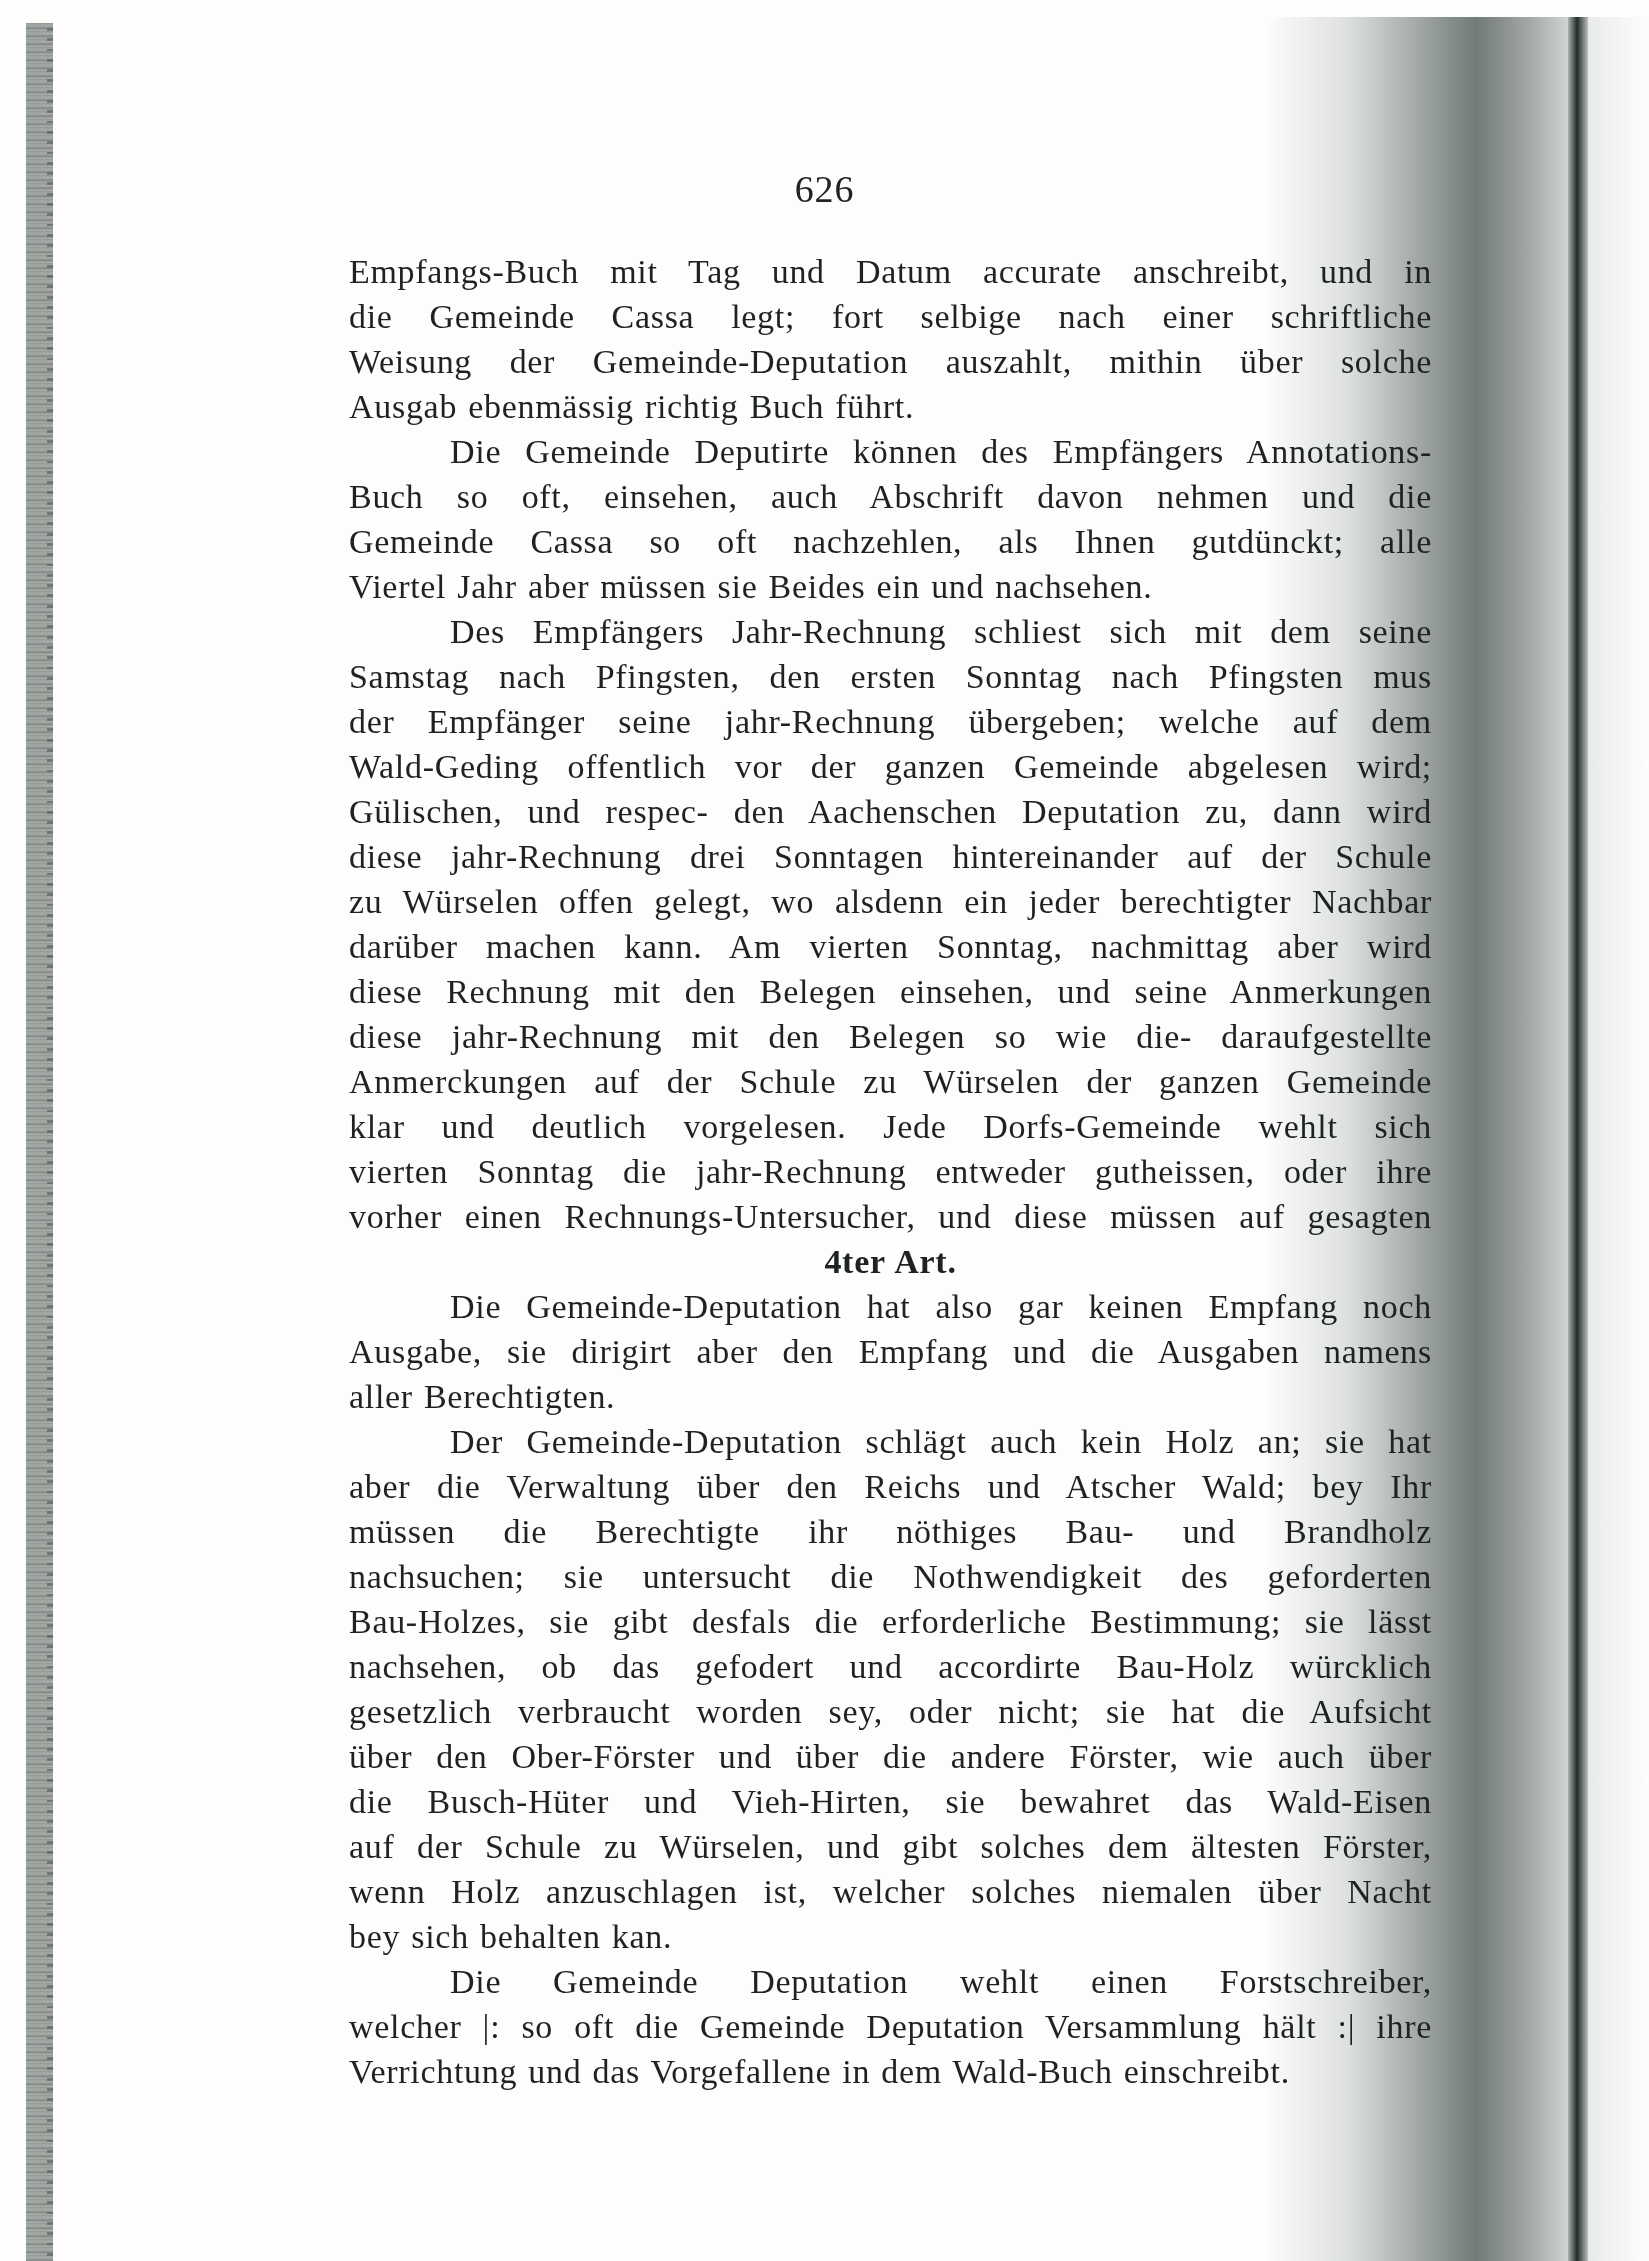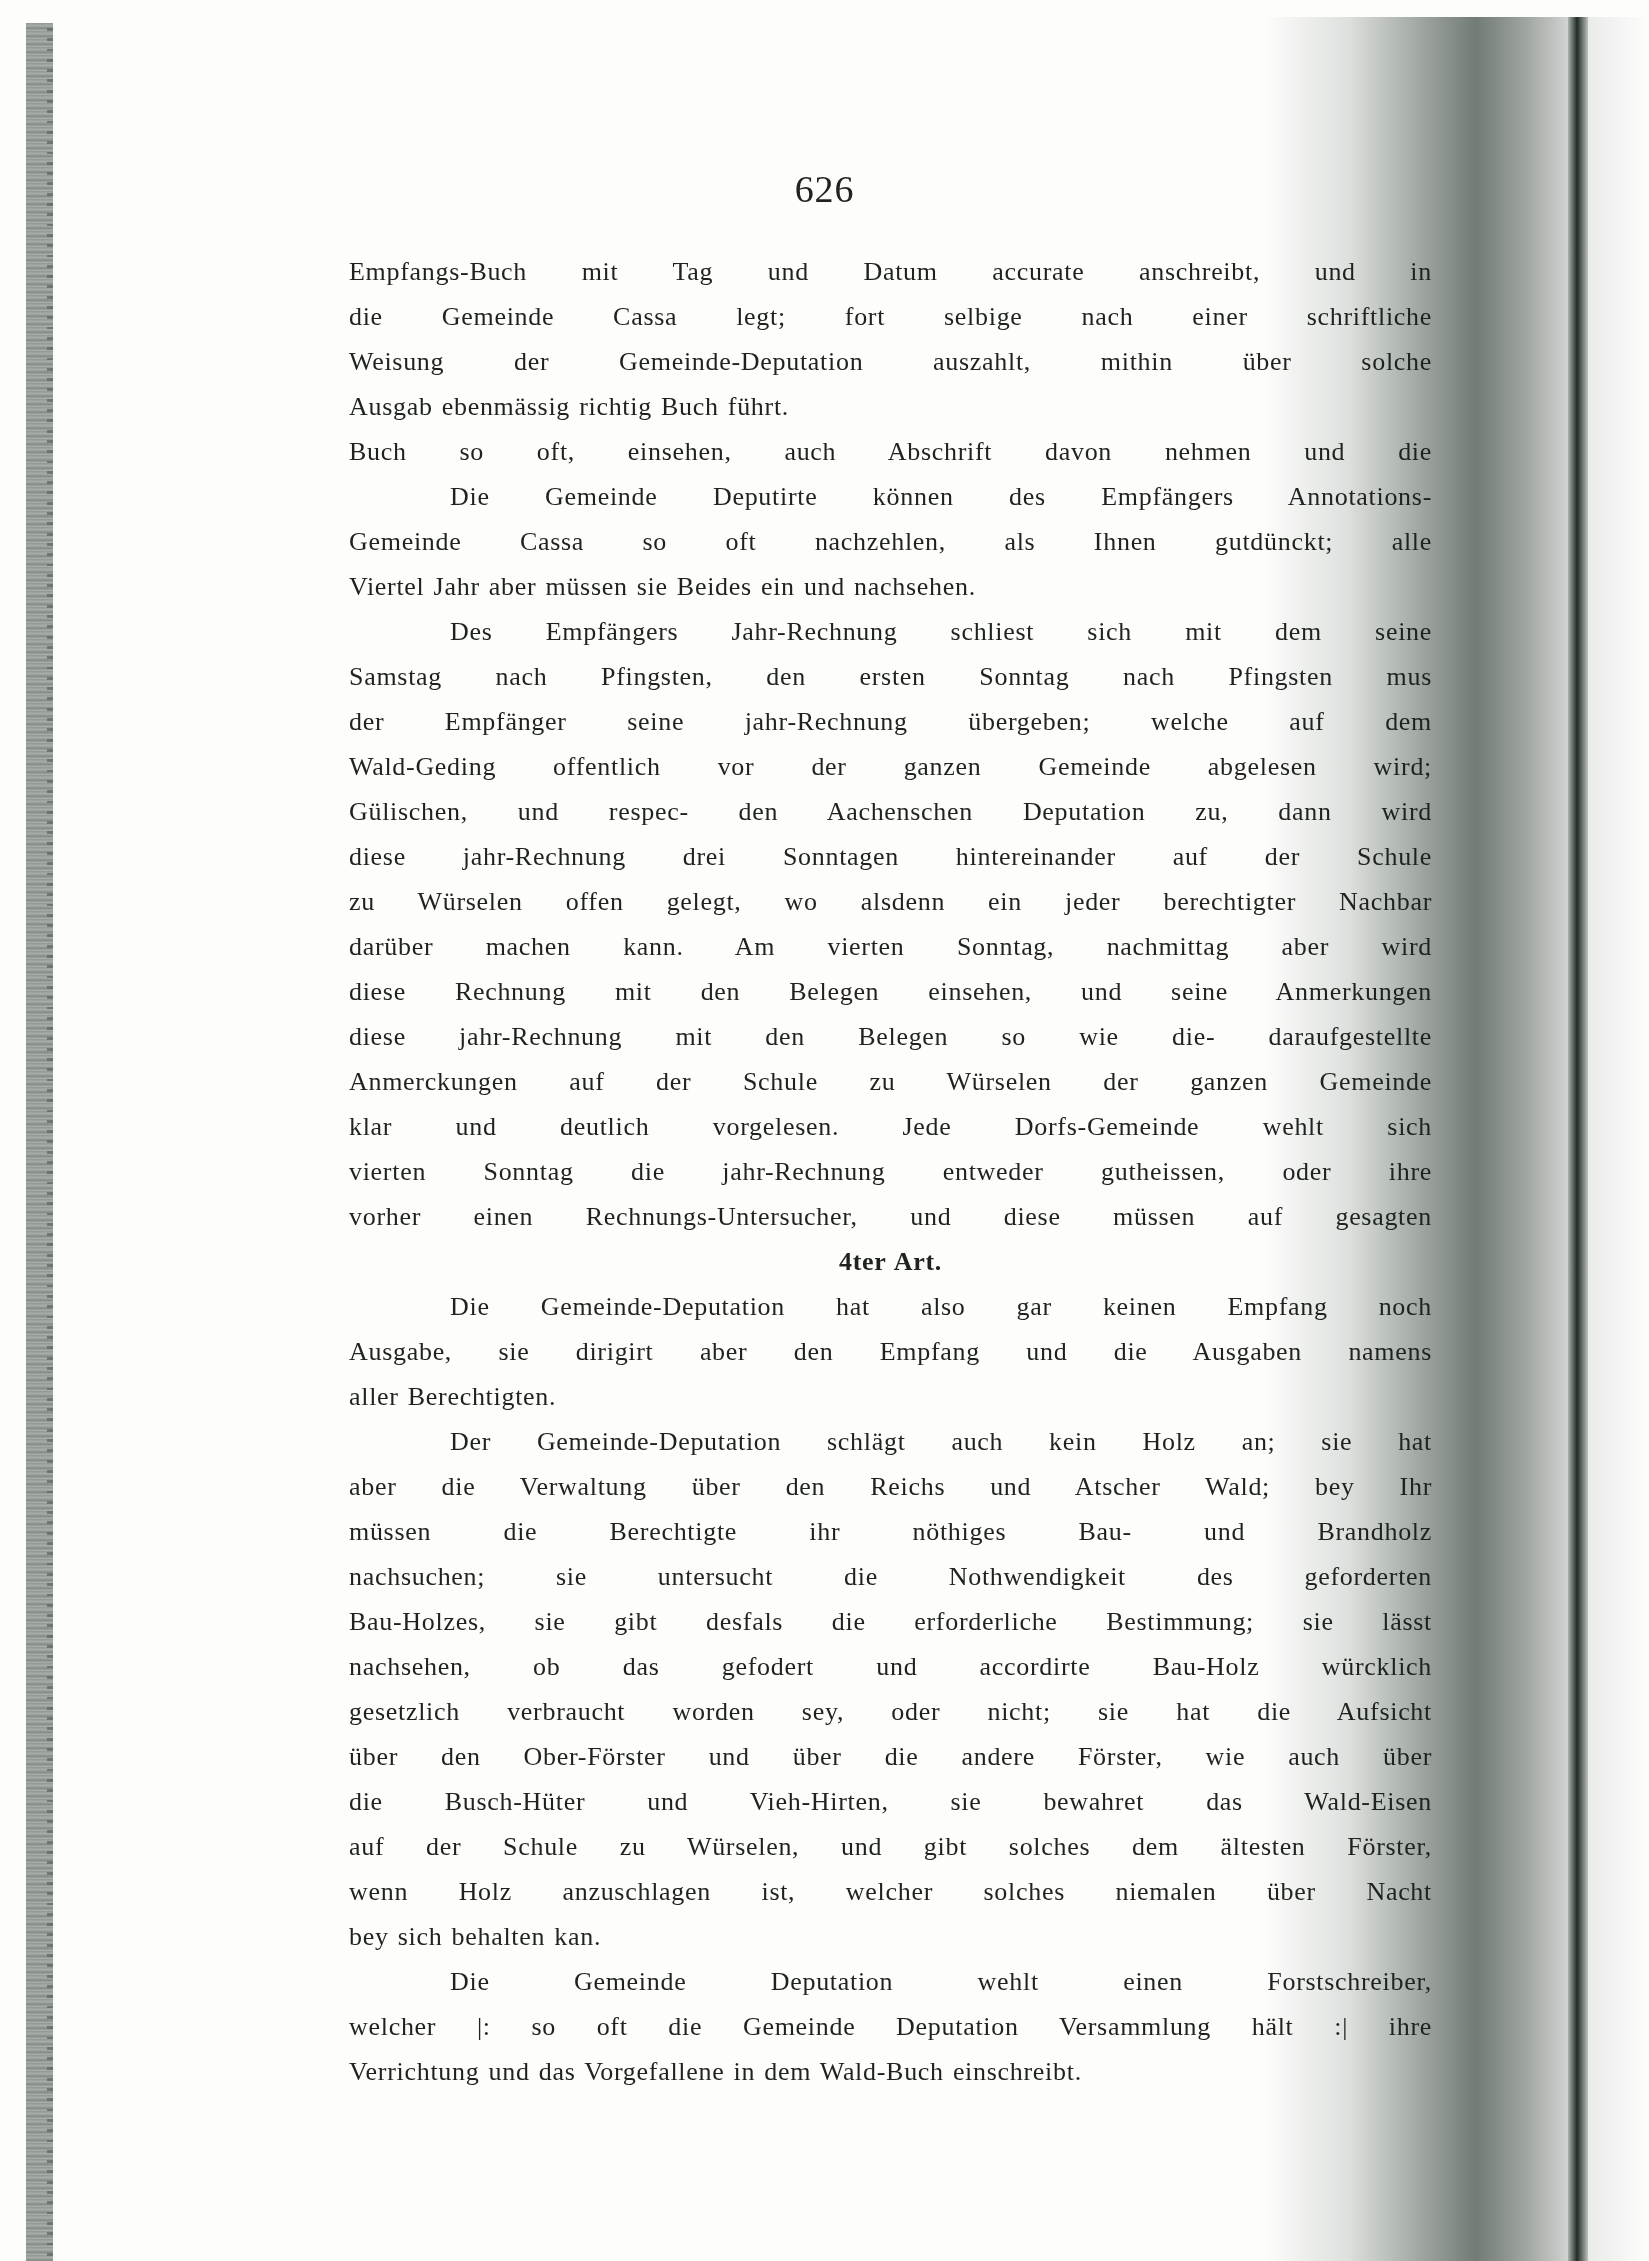--- a/index.html
+++ b/index.html
@@ -71,21 +71,21 @@
       width: 1649px;
       text-align: center;
       font-size: 38px;
       letter-spacing: 0.9px;
     }
     .text-block {
       position: absolute;
       left: 349px;
       top: 249px;
       width: 1083px;
-      font-size: 26px;
+      font-size: 34px;
       line-height: 45px;
       text-align: justify;
       letter-spacing: 0.7px;
       word-spacing: 1.9px;
     }
     .para {
       margin: 0;
       text-indent: 0;
     }
     .heading {
@@ -119,22 +119,22 @@
   <div class="page-number">626</div>
 
   <div class="text-block" id="text-block">
       <div class="para">
         <span class="line">Empfangs-Buch mit Tag und Datum accurate anschreibt, und in</span>
         <span class="line">die Gemeinde Cassa legt; fort selbige nach einer schriftliche</span>
         <span class="line">Weisung der Gemeinde-Deputation auszahlt, mithin über solche</span>
         <span class="line last">Ausgab ebenmässig richtig Buch führt.</span>
       </div>
       <div class="para">
+        <span class="line first-indent">Die Gemeinde Deputirte können des Empfängers Annotations-</span>
         <span class="line">Buch so oft, einsehen, auch Abschrift davon nehmen und die</span>
-        <span class="line first-indent">Die Gemeinde Deputirte können des Empfängers Annotations-</span>
         <span class="line">Gemeinde Cassa so oft nachzehlen, als Ihnen gutdünckt; alle</span>
         <span class="line last">Viertel Jahr aber müssen sie Beides ein und nachsehen.</span>
       </div>
       <div class="para">
         <span class="line first-indent">Des Empfängers Jahr-Rechnung schliest sich mit dem seine</span>
         <span class="line">Samstag nach Pfingsten, den ersten Sonntag nach Pfingsten mus</span>
         <span class="line">der Empfänger seine jahr-Rechnung übergeben; welche auf dem</span>
         <span class="line">Wald-Geding offentlich vor der ganzen Gemeinde abgelesen wird;</span>
         <span class="line">Gülischen, und respec- den Aachenschen Deputation zu, dann wird</span>
         <span class="line">diese jahr-Rechnung drei Sonntagen hintereinander auf der Schule</span>

